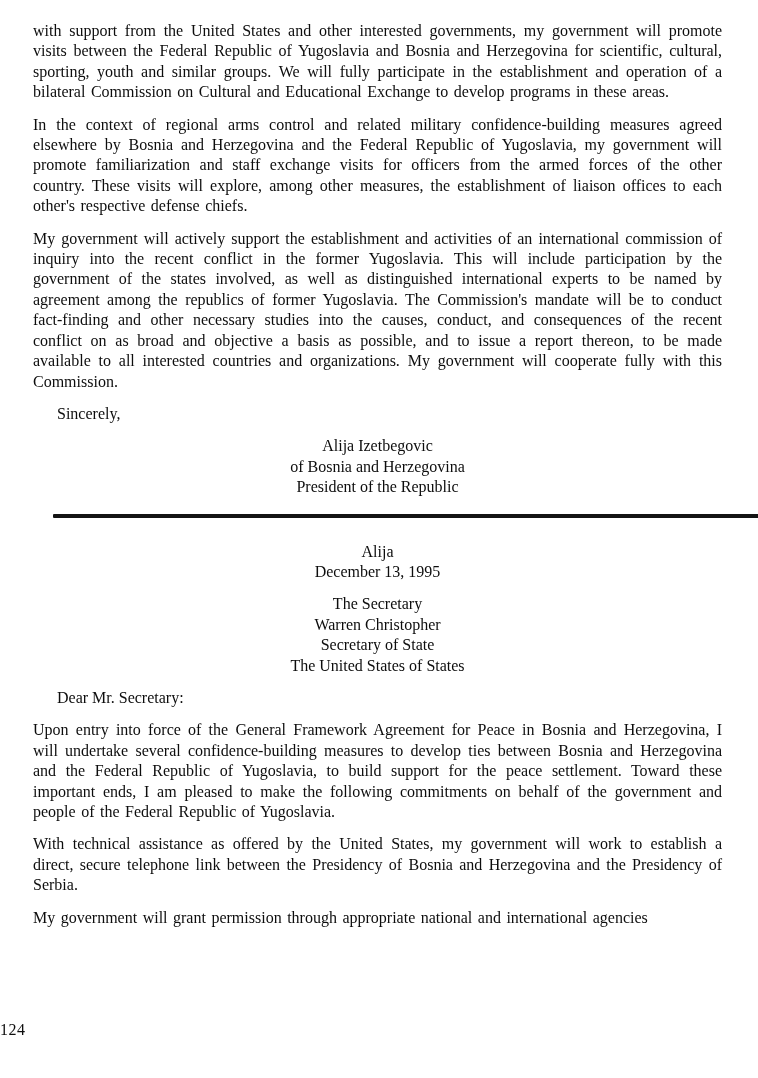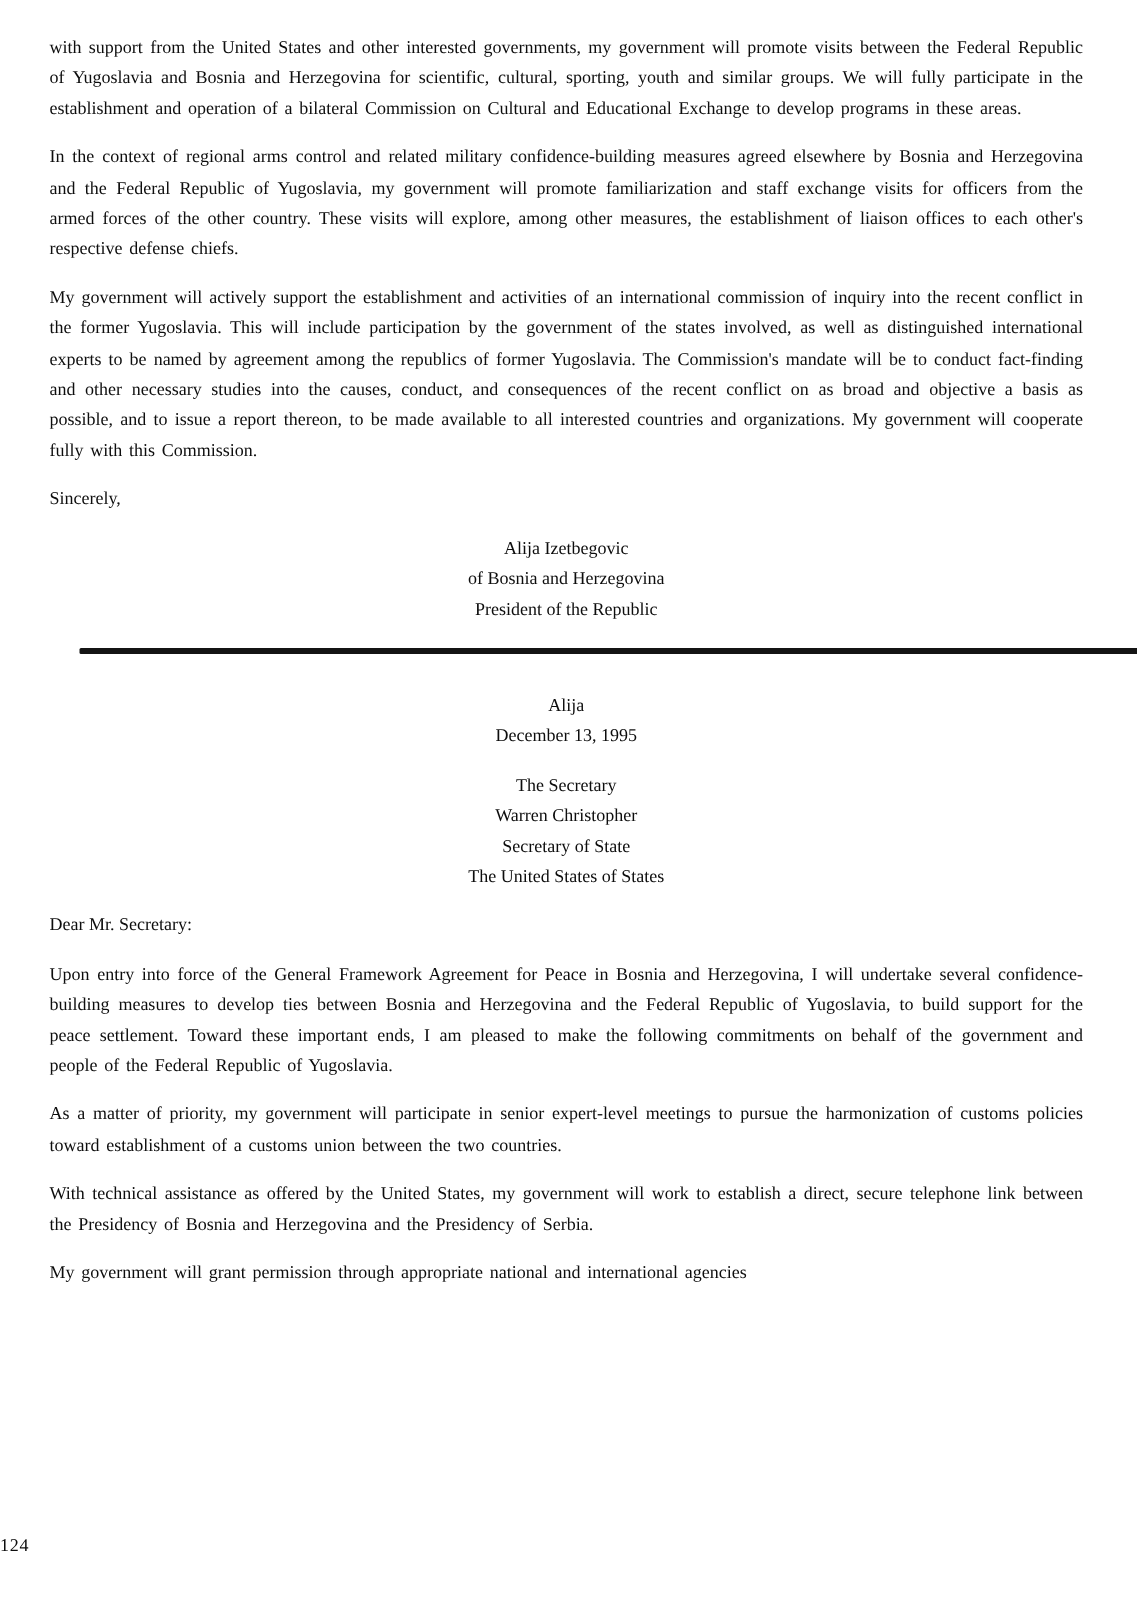--- a/index.html
+++ b/index.html
@@ -4,35 +4,36 @@
 <style>
   * { margin: 0; padding: 0; box-sizing: border-box; }
   html, body { background: #ffffff; }
   .page {
     position: relative;
     width: 758px;
     height: 1078px;
     background: #ffffff;
     color: #0d0d0d;
     font-family: "Liberation Serif", "DejaVu Serif", serif;
-    font-size: 12px;
+    font-size: 16px;
     line-height: 20.4px;
     overflow: hidden;
   }
   .text-col {
     padding: 21px 36px 0 33px;
   }
   p.body-para {
     text-align: justify;
     margin-bottom: 12px;
     word-spacing: 1.5px;
   }
   p.plain {
     text-align: left;
     margin-bottom: 12px;
+    margin-left: 24px;
   }
   .addr-block { margin-bottom: 12px; }
   .addr-block div { text-align: center; }
   .separator-rule {
     height: 4px;
     background: #141414;
     width: 722px;
     margin: 16px 0 24px 20px;
     border-radius: 1px;
   }
@@ -76,20 +77,19 @@
       <div class="addr-block">
         <div>The Secretary</div>
         <div>Warren Christopher</div>
         <div>Secretary of State</div>
         <div>The United States of States</div>
       </div>
 
       <p class="plain">Dear Mr. Secretary:</p>
 
       <p class="body-para">Upon entry into force of the General Framework Agreement for Peace in Bosnia and Herzegovina, I will undertake several confidence-building measures to develop ties between Bosnia and Herzegovina and the Federal Republic of Yugoslavia, to build support for the peace settlement. Toward these important ends, I am pleased to make the following commitments on behalf of the government and people of the Federal Republic of Yugoslavia.</p>
-      <p class="body-para">As a matter of priority, my government will participate in senior expert-level meetings to pursue the harmonization of customs policies toward establishment of a customs union between the two countries.</p>
       <p class="body-para">With technical assistance as offered by the United States, my government will work to establish a direct, secure telephone link between the Presidency of Bosnia and Herzegovina and the Presidency of Serbia.</p>
       <p class="body-para">My government will grant permission through appropriate national and international agencies</p>
     </section>
   </div>
 
   <div class="page-number">124</div>
 </div>
 
 </body></html>

